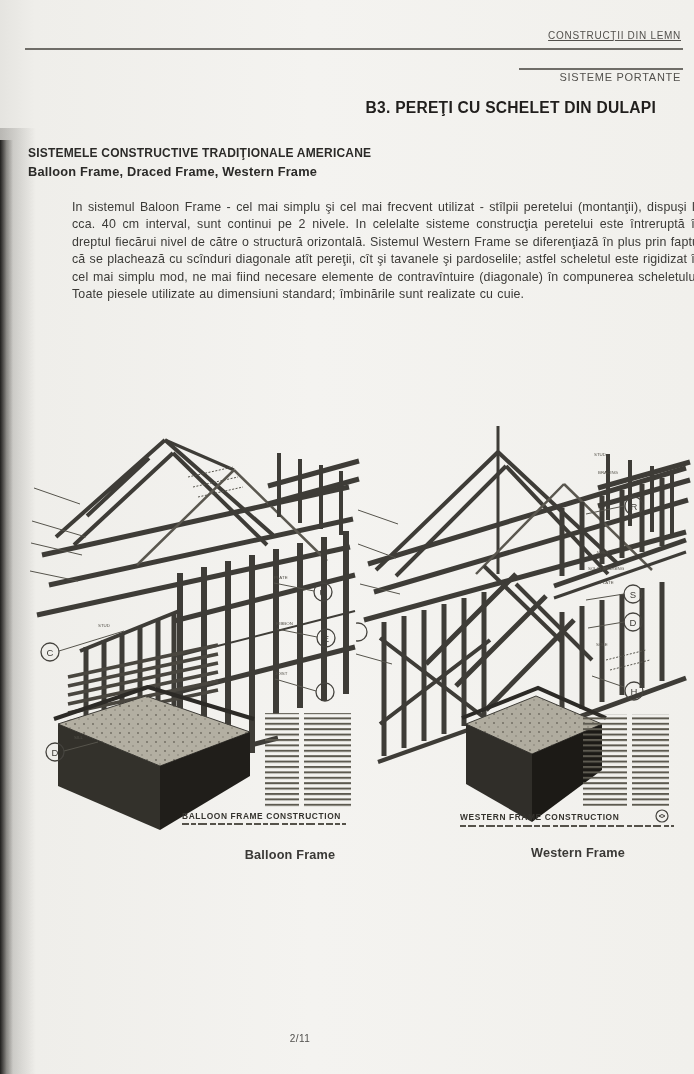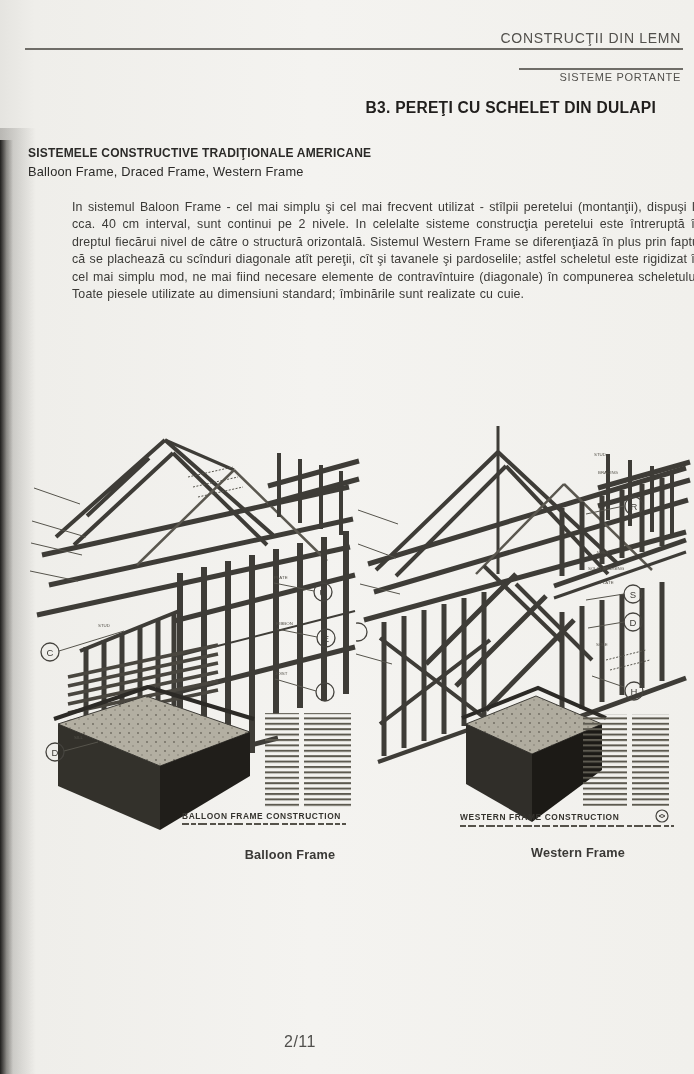--- a/index.html
+++ b/index.html
@@ -8,40 +8,40 @@
     background:#f2f1ee;
     font-family:"Liberation Sans", sans-serif;
     color:#3d3c39;
   }
   .page-shade{position:absolute;inset:0;
     background:linear-gradient(90deg,#e5e4e0 0,#efeeea 5%,#f4f3f0 45%,#f1f0ec 100%);}
   .gutter-shade{position:absolute;left:0;top:128px;bottom:0;width:36px;
     background:linear-gradient(90deg,rgba(70,68,64,.28),rgba(70,68,64,0));}
   .spine-strip{position:absolute;left:0;top:140px;bottom:0;width:13px;
     background:linear-gradient(90deg,rgba(18,17,16,.92),rgba(70,68,64,.45) 50%,rgba(120,118,112,0));}
-  .hdr-top{position:absolute;top:30px;right:13px;font-size:14px;letter-spacing:.7px;color:#52504c;}
+  .hdr-top{position:absolute;top:30px;right:13px;font-size:10px;letter-spacing:.7px;color:#52504c;text-decoration:underline;}
   .rule1{position:absolute;top:48px;left:25px;width:658px;height:2px;background:#6f6d68;}
   .hdr-sub{position:absolute;top:71px;right:13px;font-size:11px;letter-spacing:.7px;color:#52504c;margin-left:44px;}
   .rule2{position:absolute;top:68px;left:519px;width:164px;height:2px;background:#6f6d68;}
   .doc-title{position:absolute;top:99px;right:38px;font-size:15.6px;font-weight:bold;
     letter-spacing:.25px;color:#211f1d;margin-left:14px;}
   .sec-h1{position:absolute;left:28px;top:146px;font-size:12px;font-weight:bold;color:#2b2a28;letter-spacing:.2px;}
-  .sec-h2{position:absolute;left:28px;top:164px;font-size:12.8px;font-weight:normal;color:#2b2a28;letter-spacing:.2px;}
+  .sec-h2{position:absolute;left:28px;top:164px;font-size:12.8px;font-weight:bold;color:#2b2a28;letter-spacing:.2px;}
   .body-text{position:absolute;left:28px;top:199px;width:630px;
     font-size:12.4px;line-height:17.4px;text-align:justify;
     color:#3b3a37;letter-spacing:.15px;word-spacing:.6px;margin-left:44px;}
   .fig{position:absolute;}
   .fig-balloon{left:28px;top:424px;}
   .fig-western{left:356px;top:424px;}
   .fig-caption{position:absolute;width:240px;text-align:center;
     font-weight:bold;font-size:12.7px;color:#3a3936;letter-spacing:.2px;}
   .cap-balloon{left:170px;top:848px;}
   .cap-western{left:458px;top:846px;}
   .page-num{position:absolute;left:0;top:1033px;width:600px;text-align:center;
-    font-size:16px;color:#504f4c;letter-spacing:.5px;}
+    font-size:10px;color:#504f4c;letter-spacing:.5px;}
   svg text{font-family:"Liberation Sans", sans-serif;}
 </style>
 </head>
 <body>
 
 <div class="page-shade"></div>
 <div class="gutter-shade"></div>
 <div class="spine-strip"></div>
 
 <div class="hdr-top">CONSTRUCŢII DIN LEMN</div>

